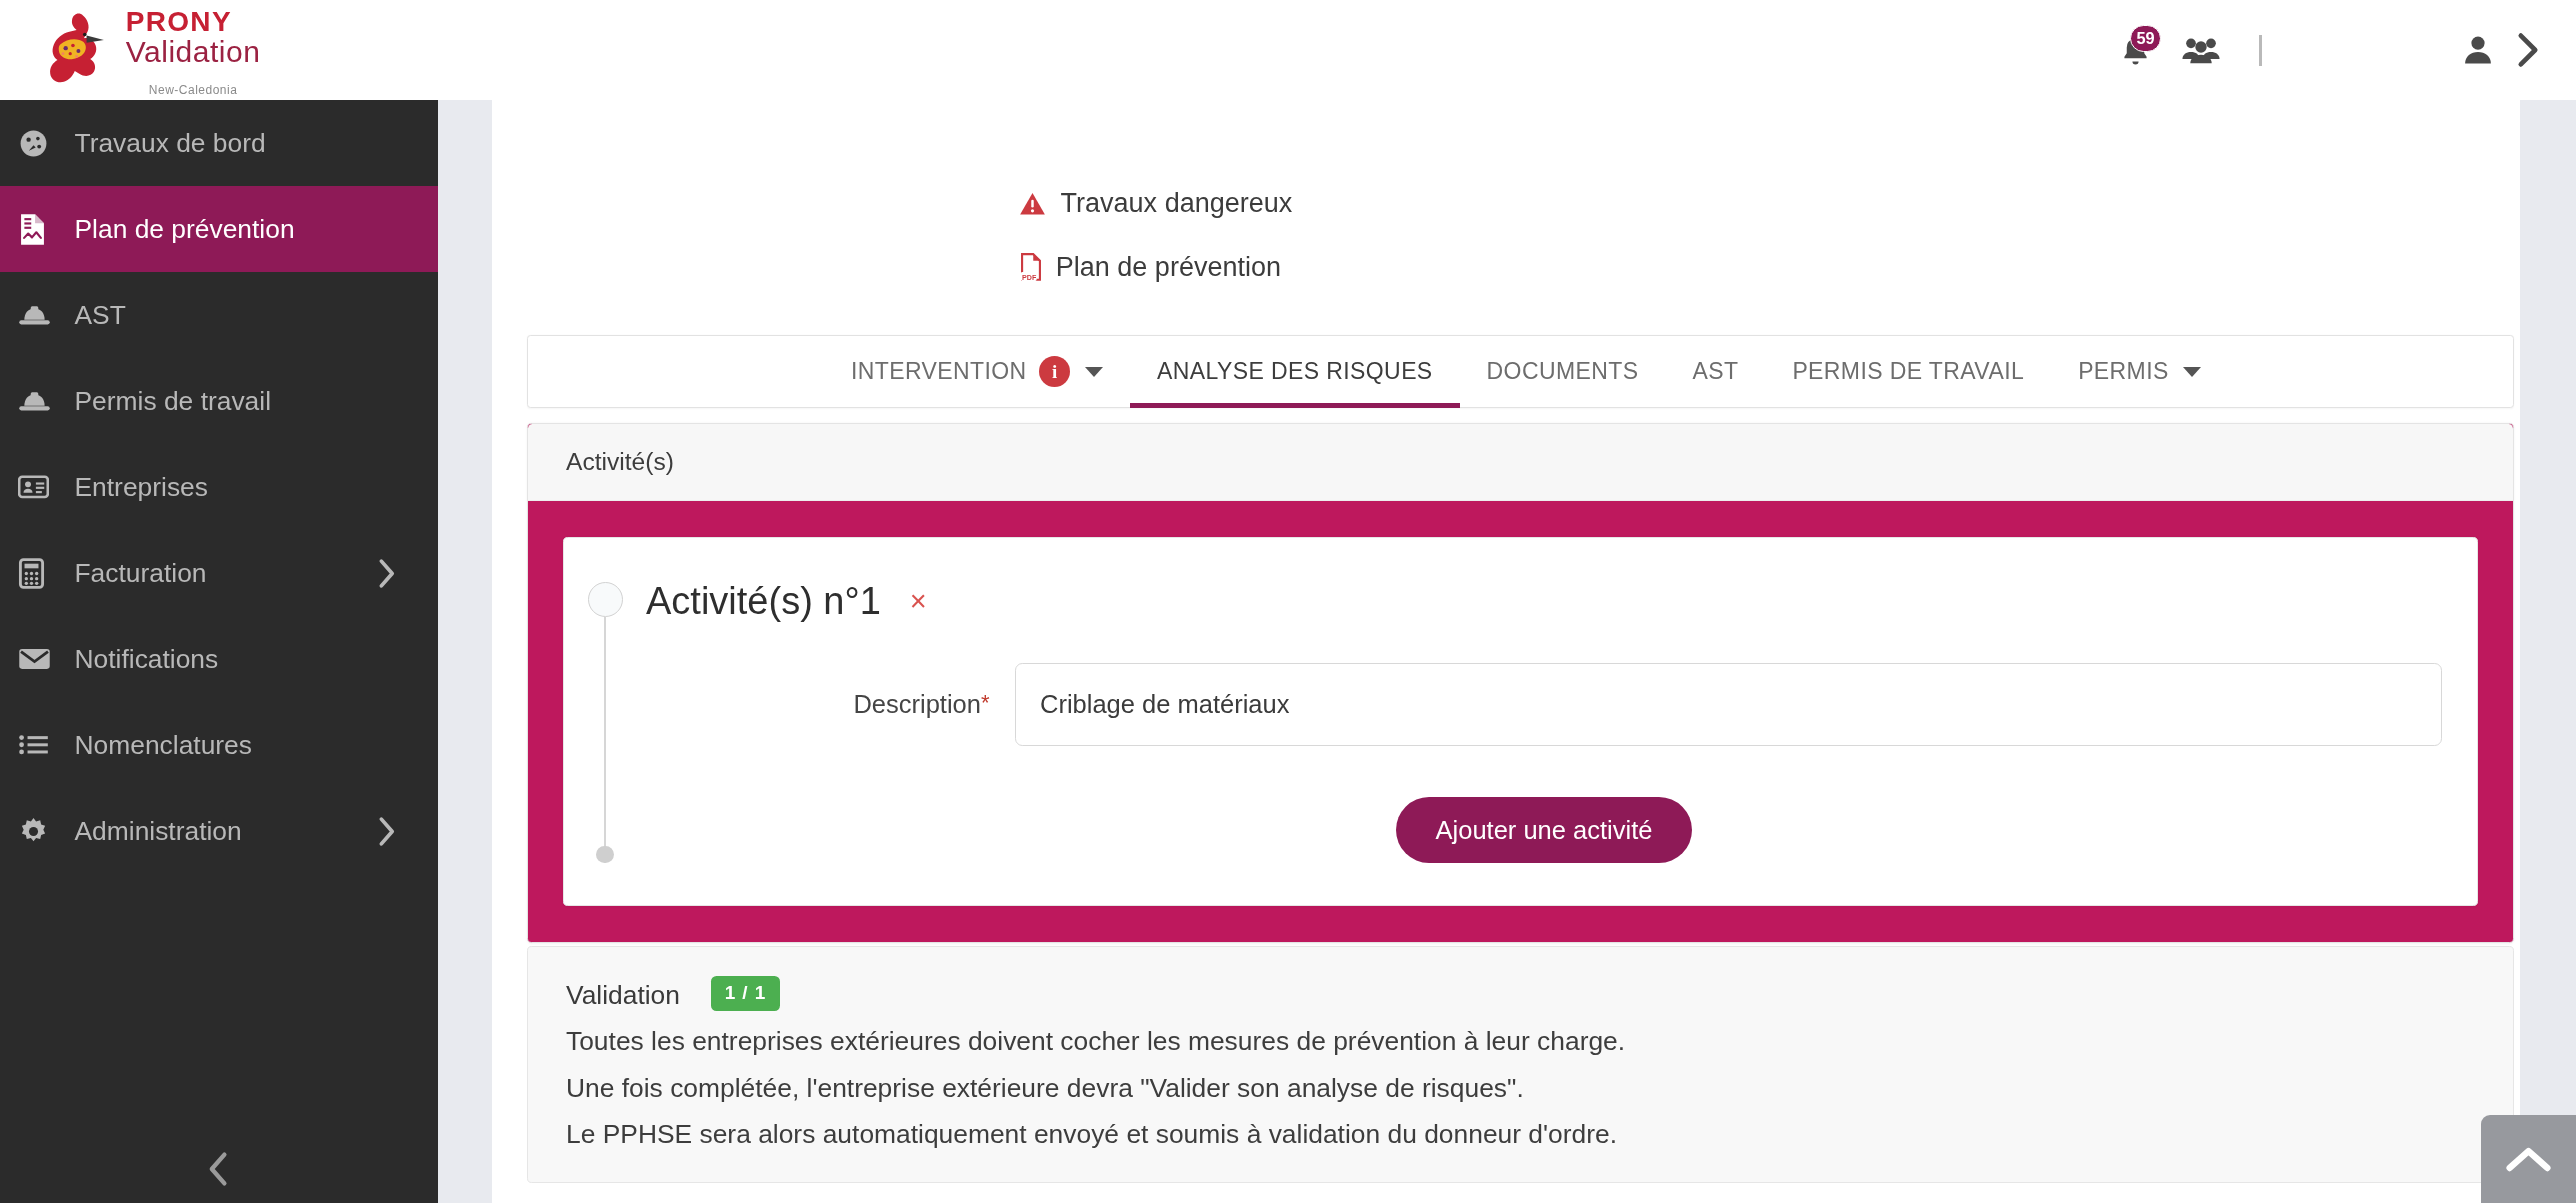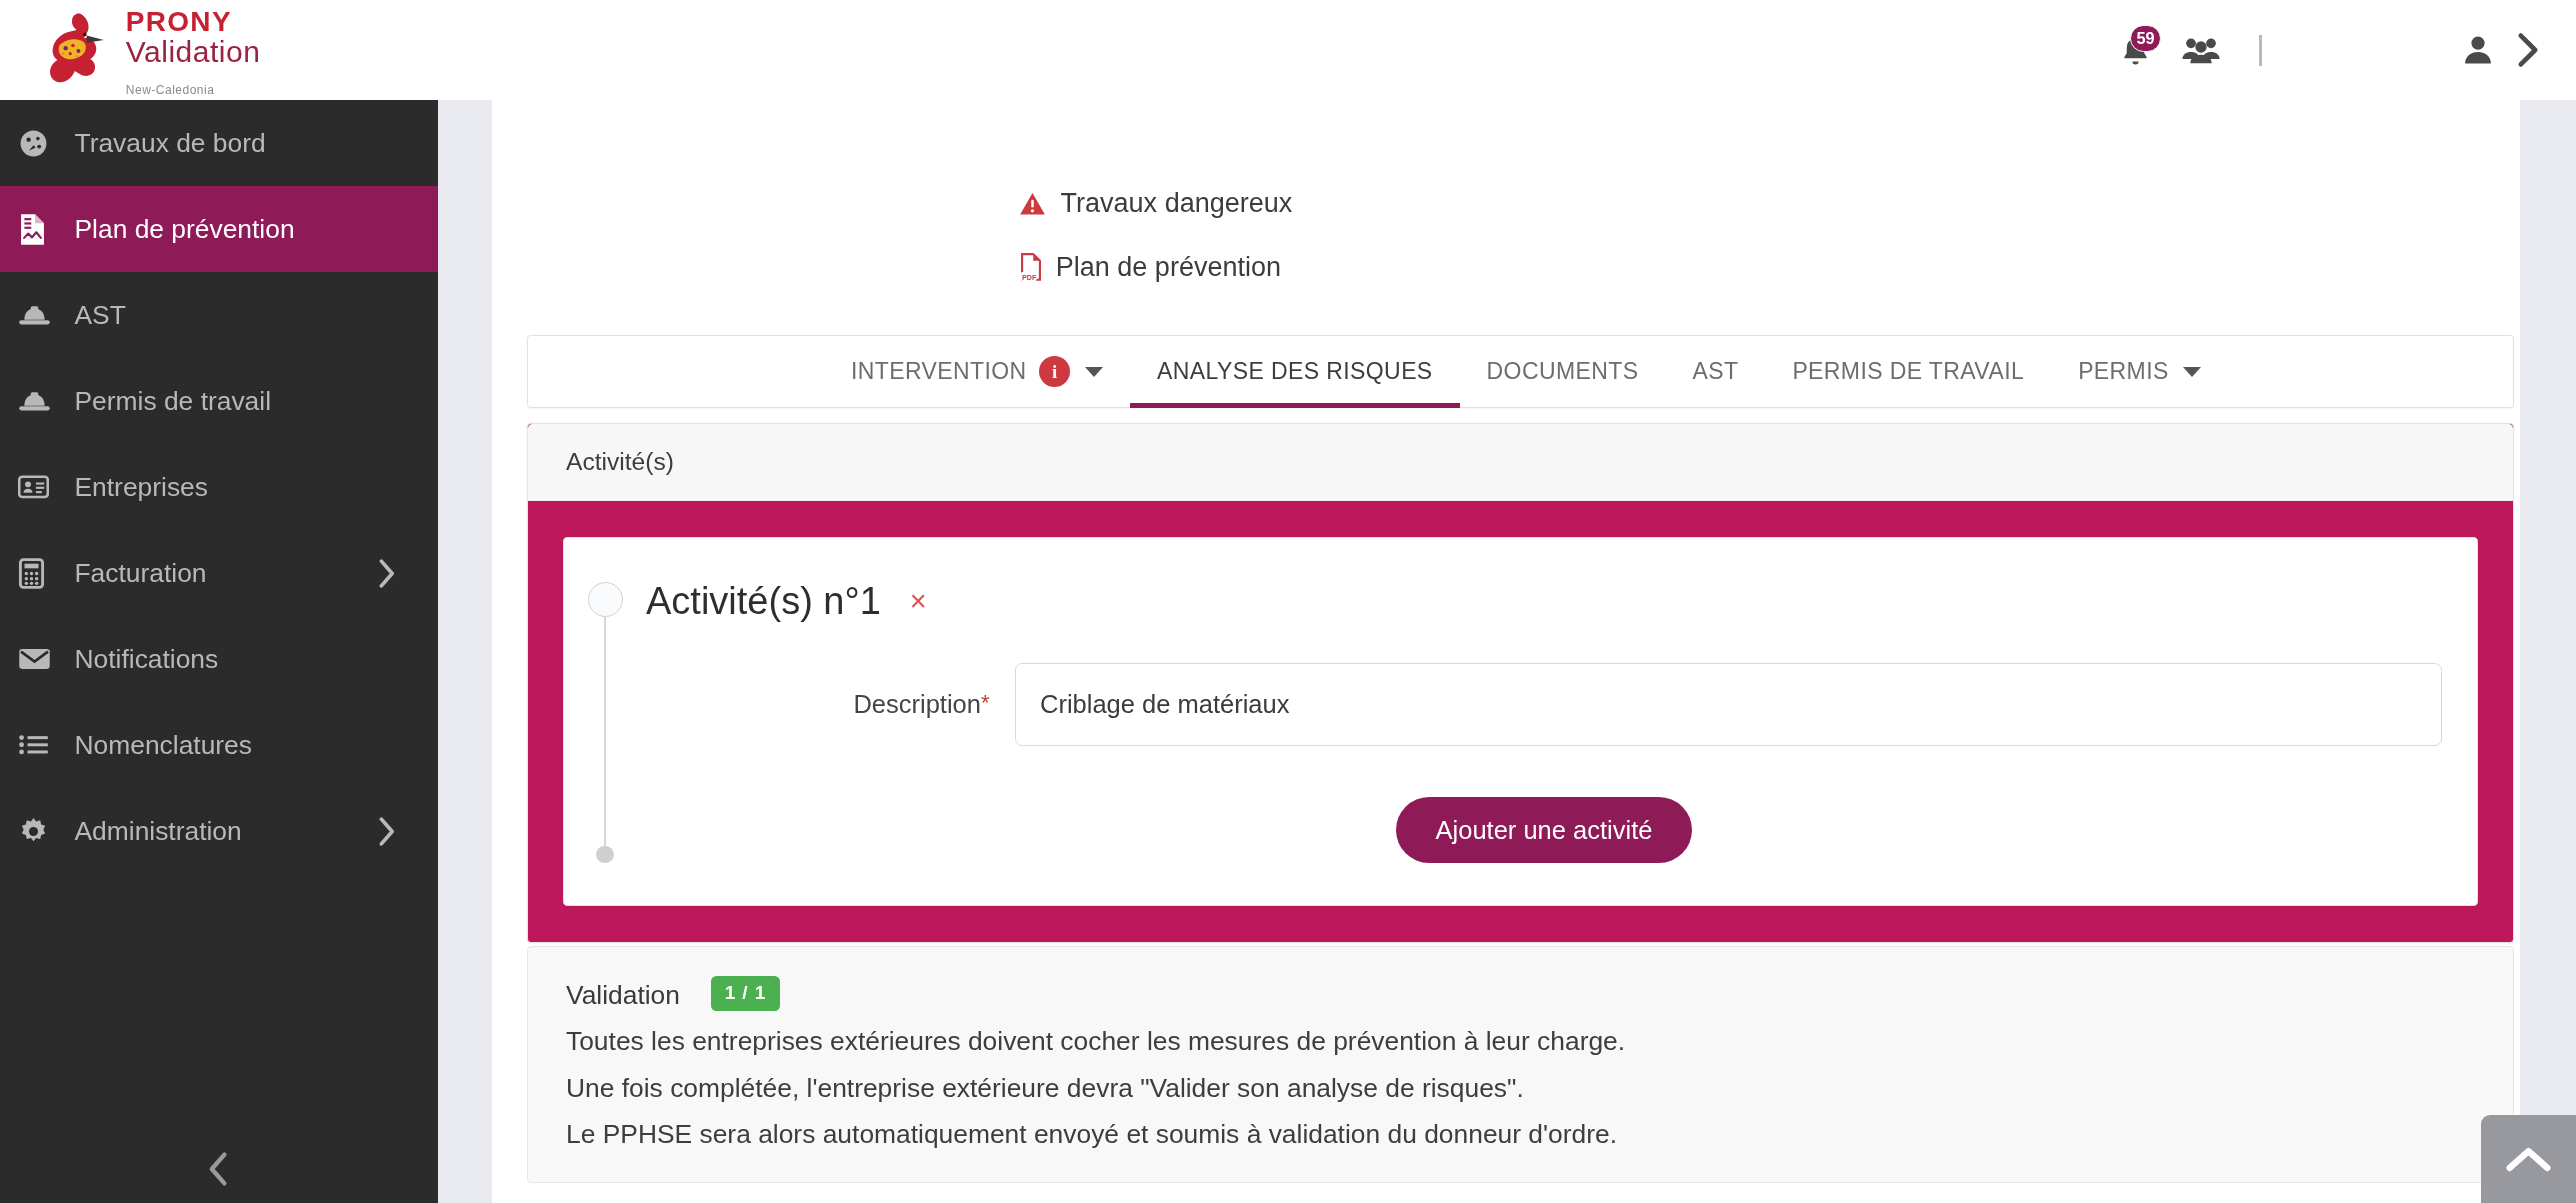--- a/index.html
+++ b/index.html
@@ -28,21 +28,21 @@
   .logo-text { margin-left: 12.8px; line-height: 1; padding-top: 3.6px;}
   .logo-prony {
     font-size: 28px; font-weight: bold; letter-spacing: 1.3px;
     color: #c62033;
   }
   .logo-resources {
     font-size: 30px; color: #9b2242; letter-spacing: 0.5px;
     margin-top: 0.9px; font-family: "Liberation Sans", sans-serif;
   }
   .logo-sub {
-    font-size: 12px; color: #8a8a8a; letter-spacing: 0.5px; margin-top: 17px;
+    font-size: 12px; color: #8a8a8a; letter-spacing: 0.5px; margin-top: 17px; text-align: center;
   }
   .topbar-right {
     margin-left: auto; display: flex; align-items: center;
     margin-right: 36px; height: 100px;
   }
   .icon-btn {
     position: relative; display: flex; align-items: center; justify-content: center;
     width: 53px; height: 53px; cursor: pointer;
   }
   .bell-badge {

